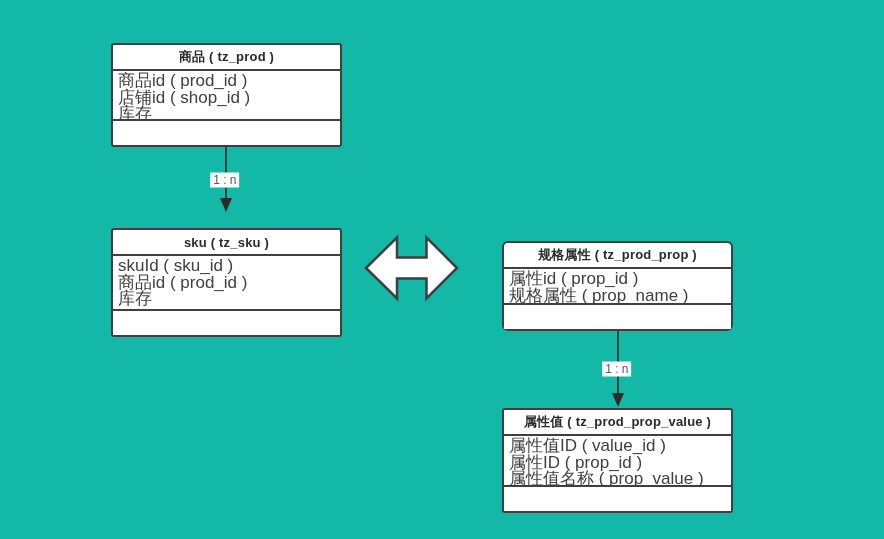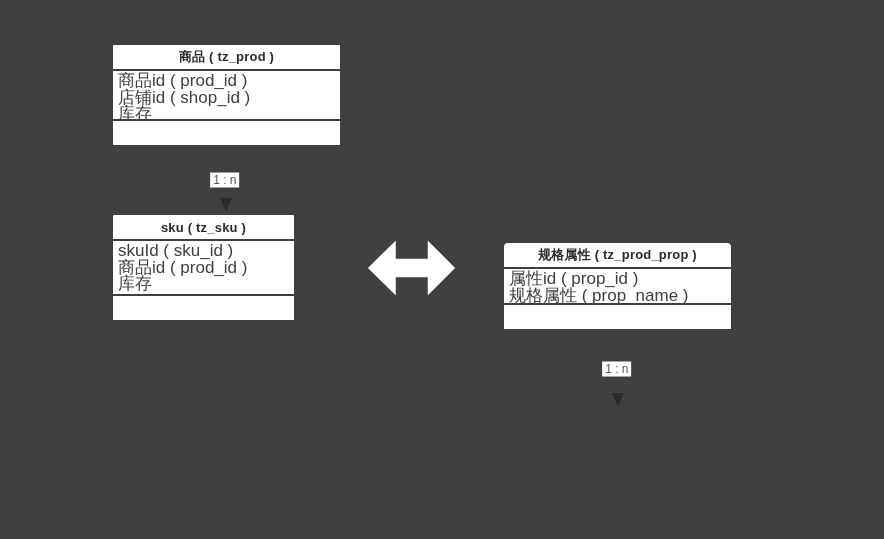--- a/index.html
+++ b/index.html
@@ -5,21 +5,21 @@
   html, body {
     margin: 0;
     padding: 0;
     background: #ffffff;
     font-family: "Liberation Sans", sans-serif;
   }
   .canvas {
     position: relative;
     width: 884px;
     height: 539px;
-    background: #404040;
+    background: #14b8a6;
     overflow: hidden;
   }
   .tbox {
     position: absolute;
     box-sizing: border-box;
     background: #ffffff;
     border: 2px solid #3f3f3f;
     border-radius: 3px;
     display: flex;
     flex-direction: column;
@@ -62,21 +62,21 @@
     color: #595959;
     font-size: 12px;
     line-height: 15px;
     padding: 0 3px;
     white-space: nowrap;
     transform: translate(-54%, -50%);
   }
   
   #box-prod       { left: 111px; top: 43px;  width: 231px; height: 104px; }
   #box-prod .flds { height: 50px; }
-  #box-sku        { left: 111px; top: 213px; width: 185px; height: 109px; }
+  #box-sku        { left: 111px; top: 228px; width: 231px; height: 109px; }
   #box-sku .flds  { height: 55px; }
   #box-prop       { left: 502px; top: 241px; width: 231px; height: 90px; border-radius: 6px; }
   #box-prop .flds { height: 36px; }
   #box-value      { left: 502px; top: 408px; width: 231px; height: 105px; }
   #box-value .flds{ height: 51px; }
   #label-prod-sku   { left: 226px; top: 180px; }
   #label-prop-value { left: 618px; top: 369px; }
 </style>
 </head>
 <body>
@@ -116,17 +116,26 @@
 
   <div class="tbox" id="box-prop">
     <div class="hd">规格属性 ( tz_prod_prop )</div>
     <div class="flds">
       <div>属性id ( prop_id )</div>
       <div>规格属性 ( prop_name )</div>
     </div>
     <div class="blank"></div>
   </div>
 
+  <div class="tbox" id="box-value">
+    <div class="hd">属性值 ( tz_prod_prop_value )</div>
+    <div class="flds">
+      <div>属性值ID ( value_id )</div>
+      <div>属性ID ( prop_id )</div>
+      <div>属性值名称 ( prop_value )</div>
+    </div>
+    <div class="blank"></div>
+  </div>
 
   <div class="conn-label" id="label-prod-sku">1 : n</div>
   <div class="conn-label" id="label-prop-value">1 : n</div>
 
 </div>
 
 </body></html>

